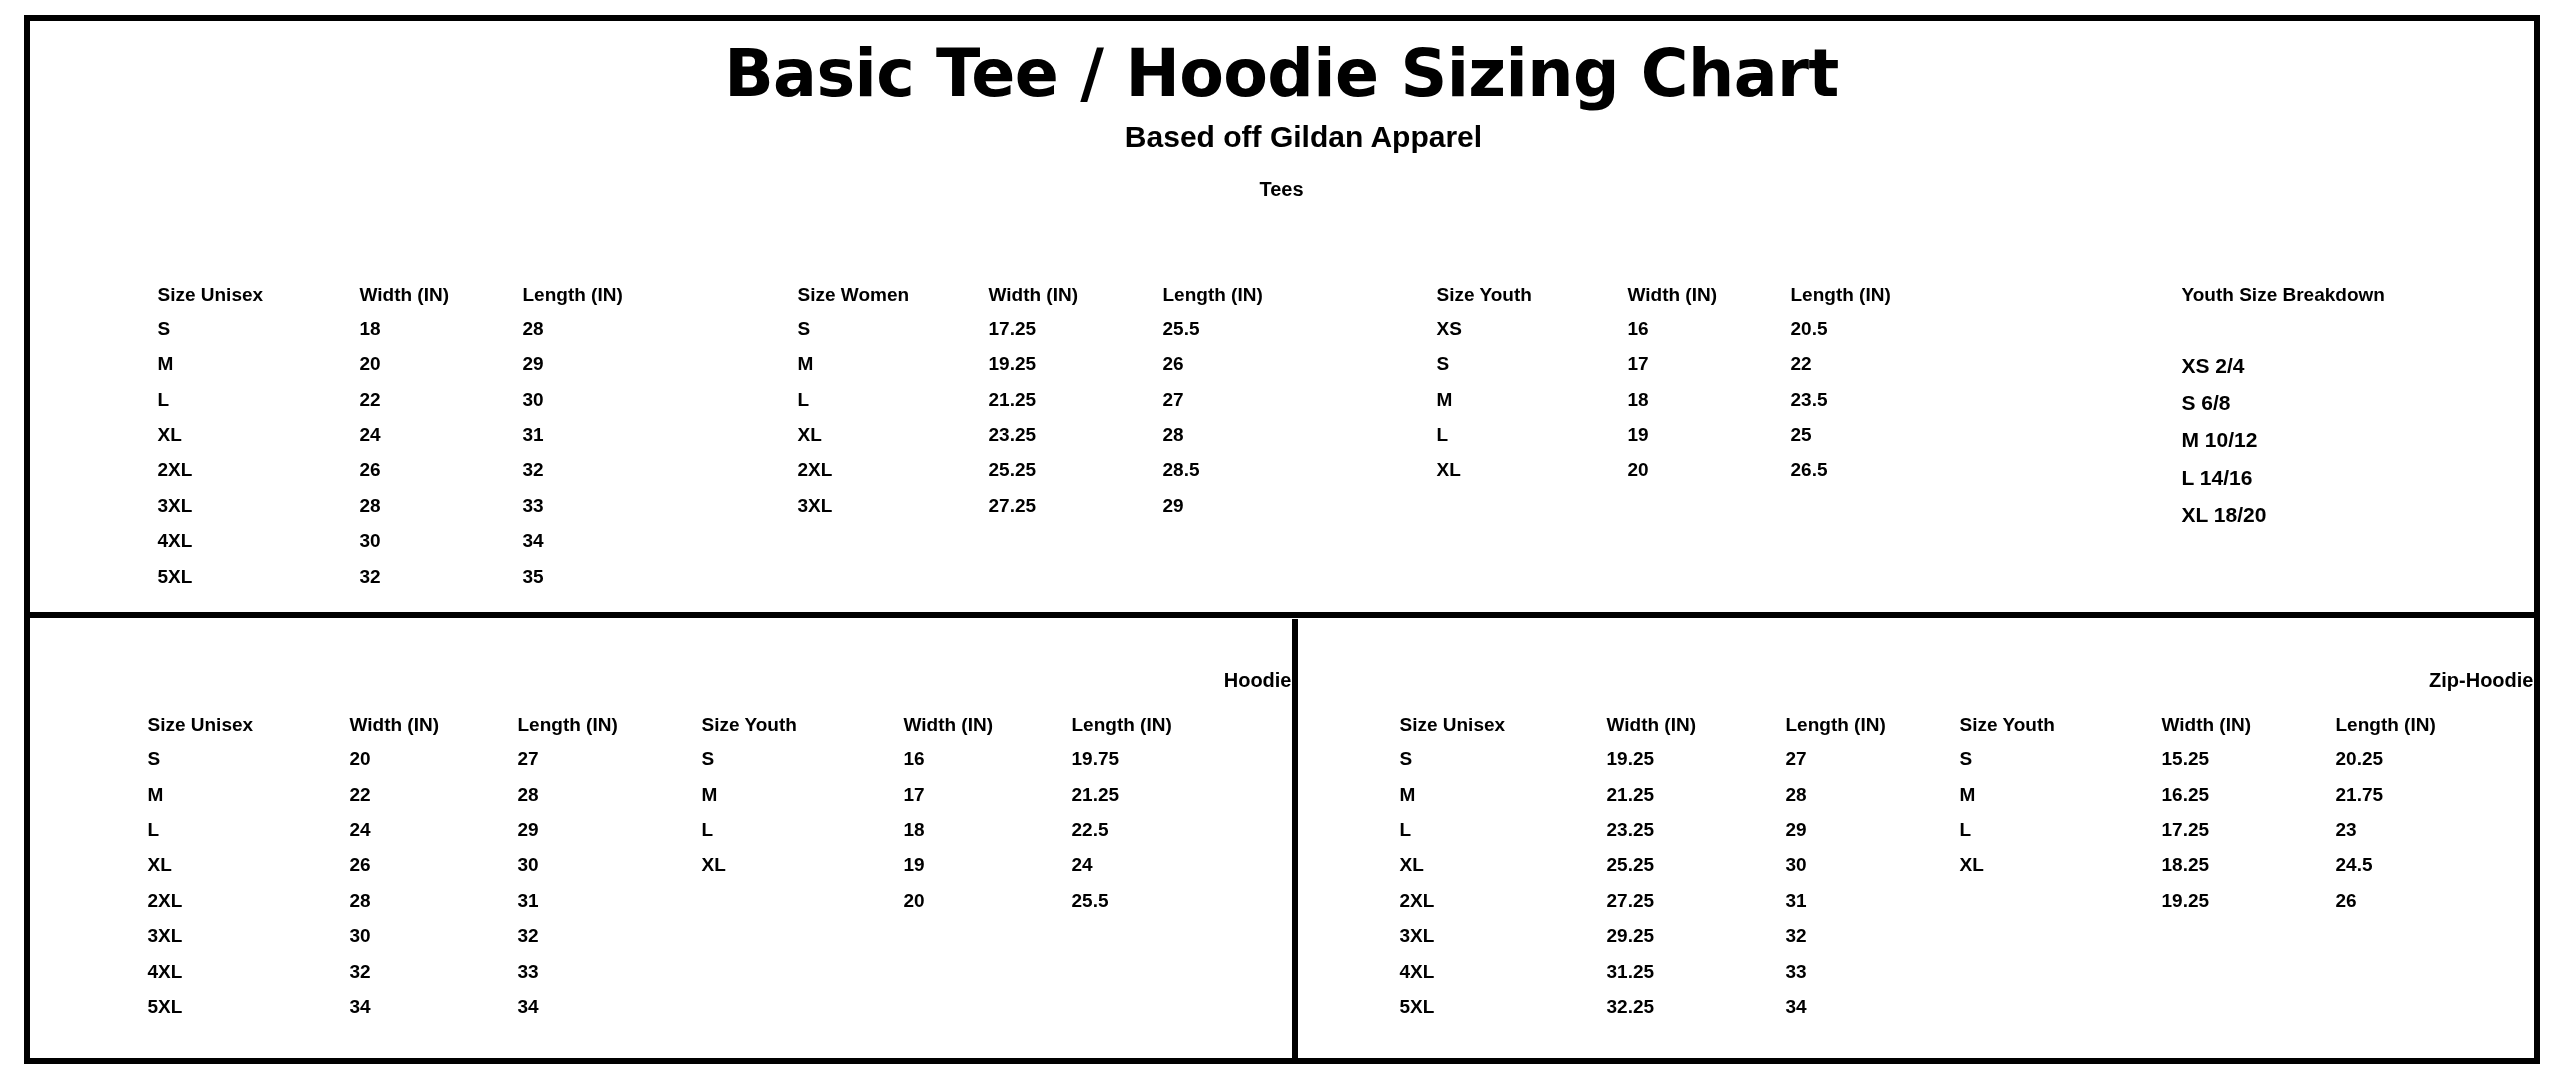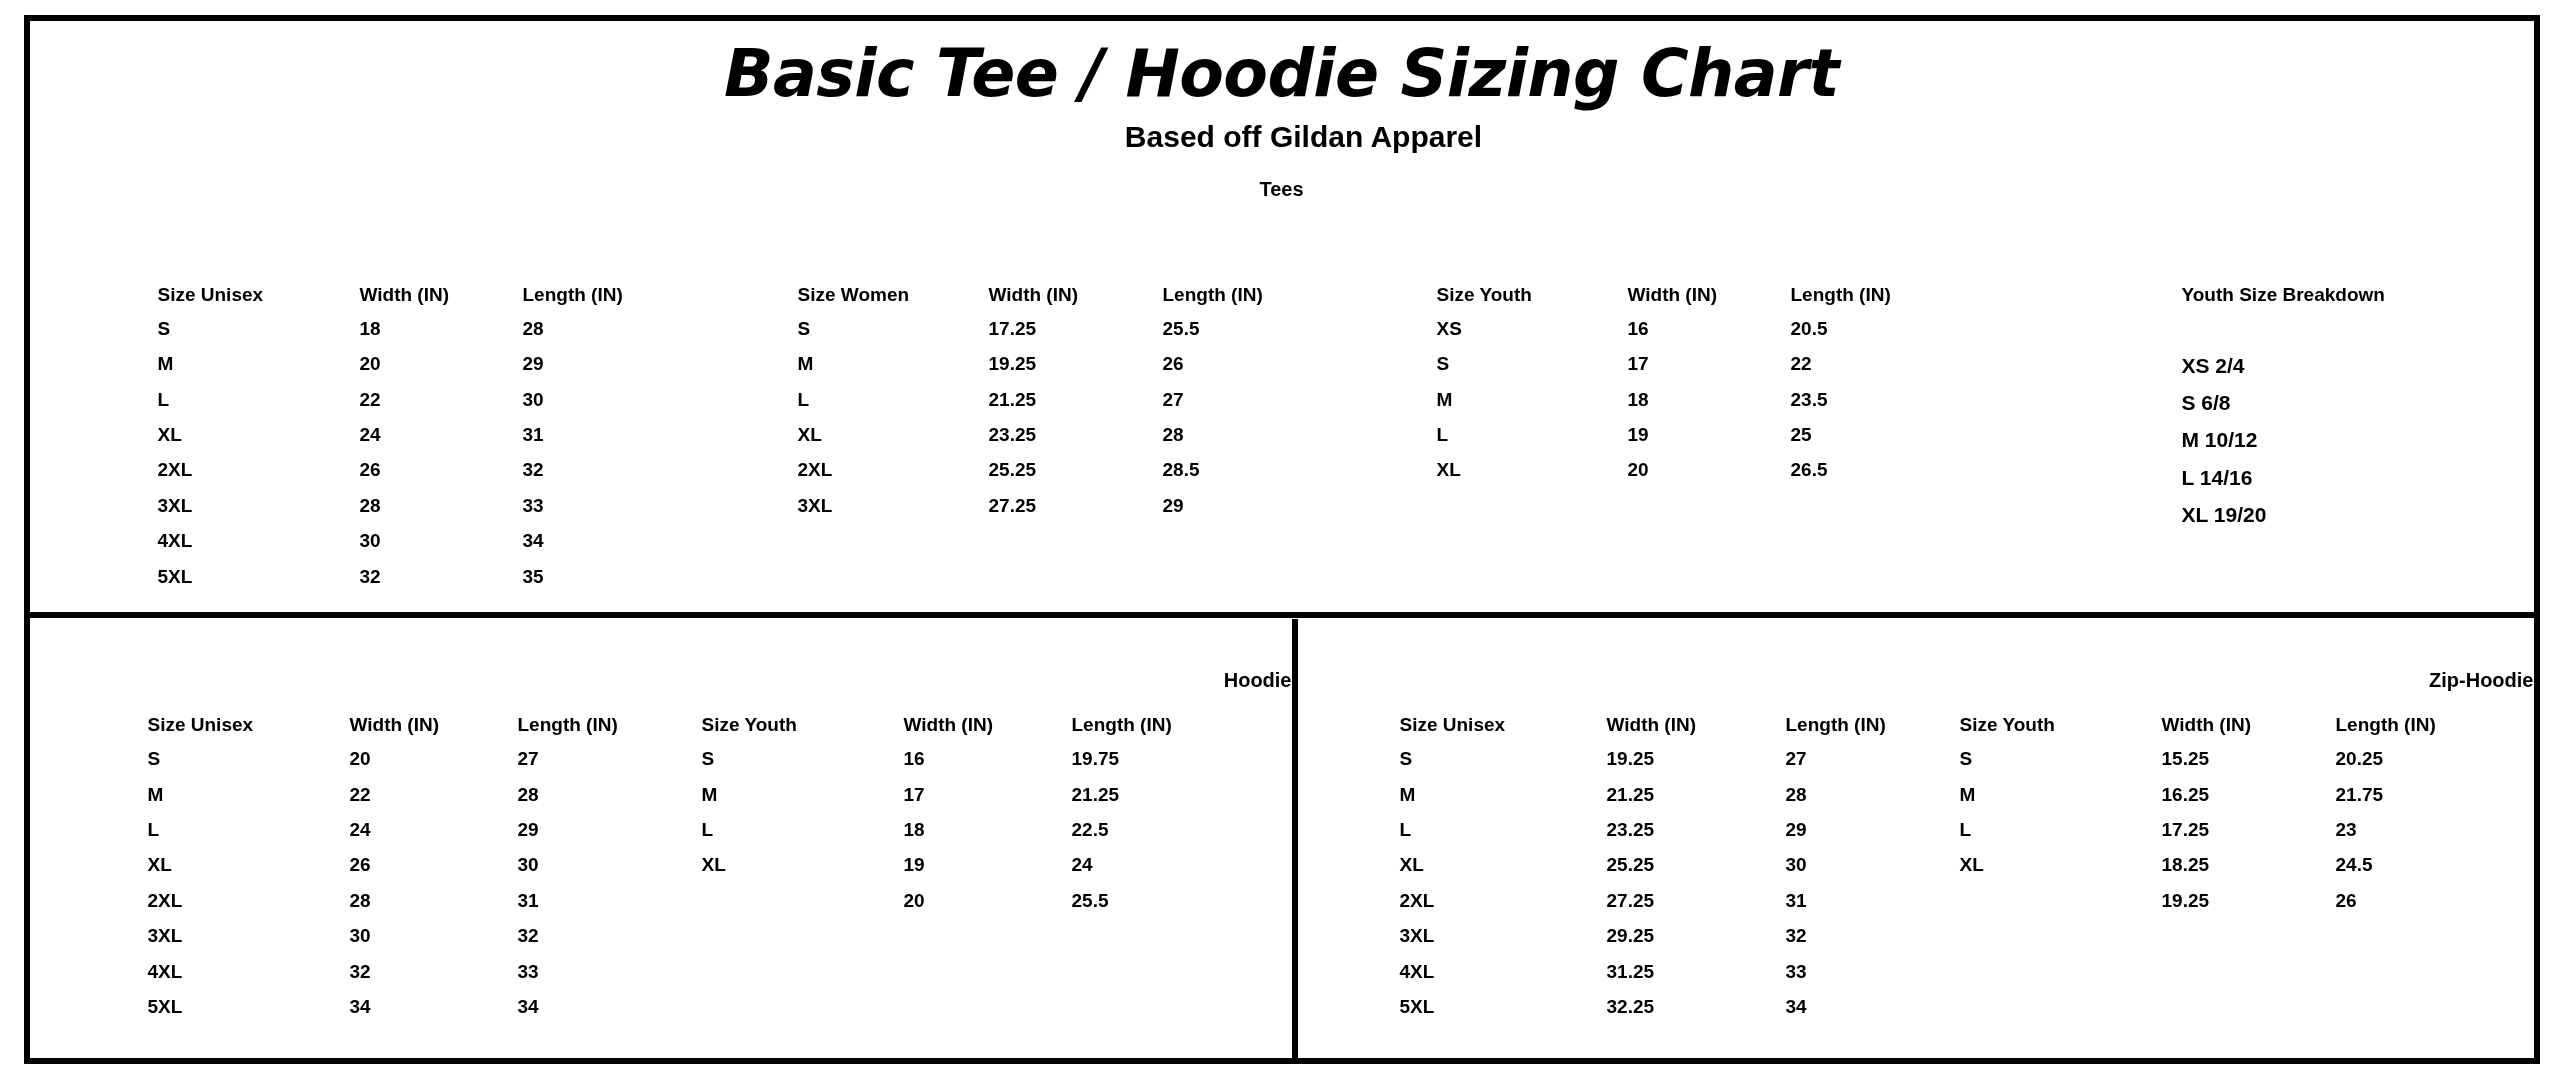--- a/index.html
+++ b/index.html
@@ -28,21 +28,20 @@
 
   
   .title {
     text-align: center;
     font-size: 65px;
     font-weight: bold;
     letter-spacing: -0.6px;
     line-height: 1.0;
     margin-top: 20px;
     font-family: "DejaVu Sans", sans-serif;
-    font-style: italic;
   }
   .subtitle {
     text-align: center;
     font-size: 30px;
     font-weight: bold;
     margin-top: 14.6px;
     font-family: "Liberation Sans", sans-serif;
     padding-left: 44px;
   }
 
@@ -298,21 +297,21 @@
     </table>
   </div>
 
   <div class="grp youth-brk">
     <div class="brk-head">Youth Size Breakdown</div>
     <div class="brk-spacer"></div>
     <div class="brk-item">XS 2/4</div>
     <div class="brk-item">S 6/8</div>
     <div class="brk-item">M 10/12</div>
     <div class="brk-item">L 14/16</div>
-    <div class="brk-item">XL 19/20</div>
+    <div class="brk-item">XL 18/20</div>
   </div>
 
   <div class="divider-h"></div>
   <div class="divider-v"></div>
 
   <div class="panel left">
     <div class="panel-label">Hoodie</div>
     <div class="panel-grid">
 
       <div class="grp a">

